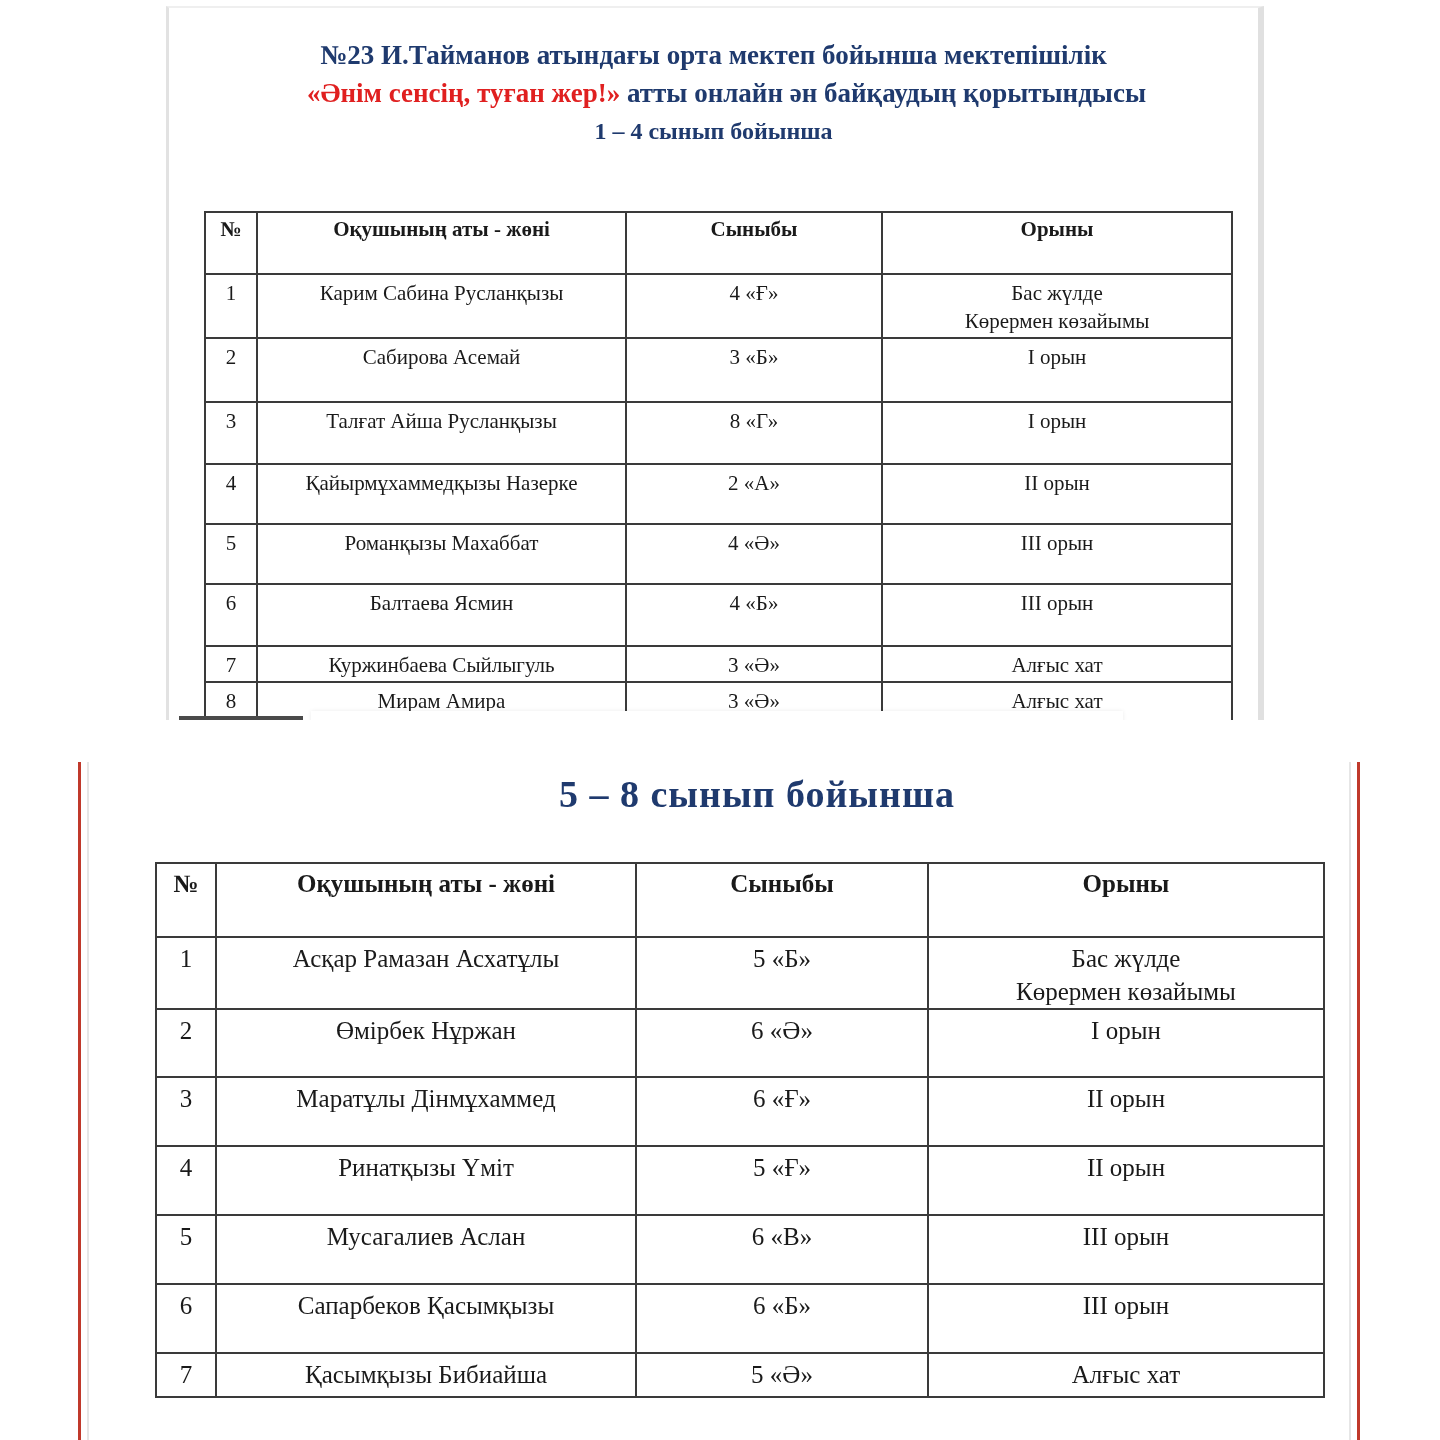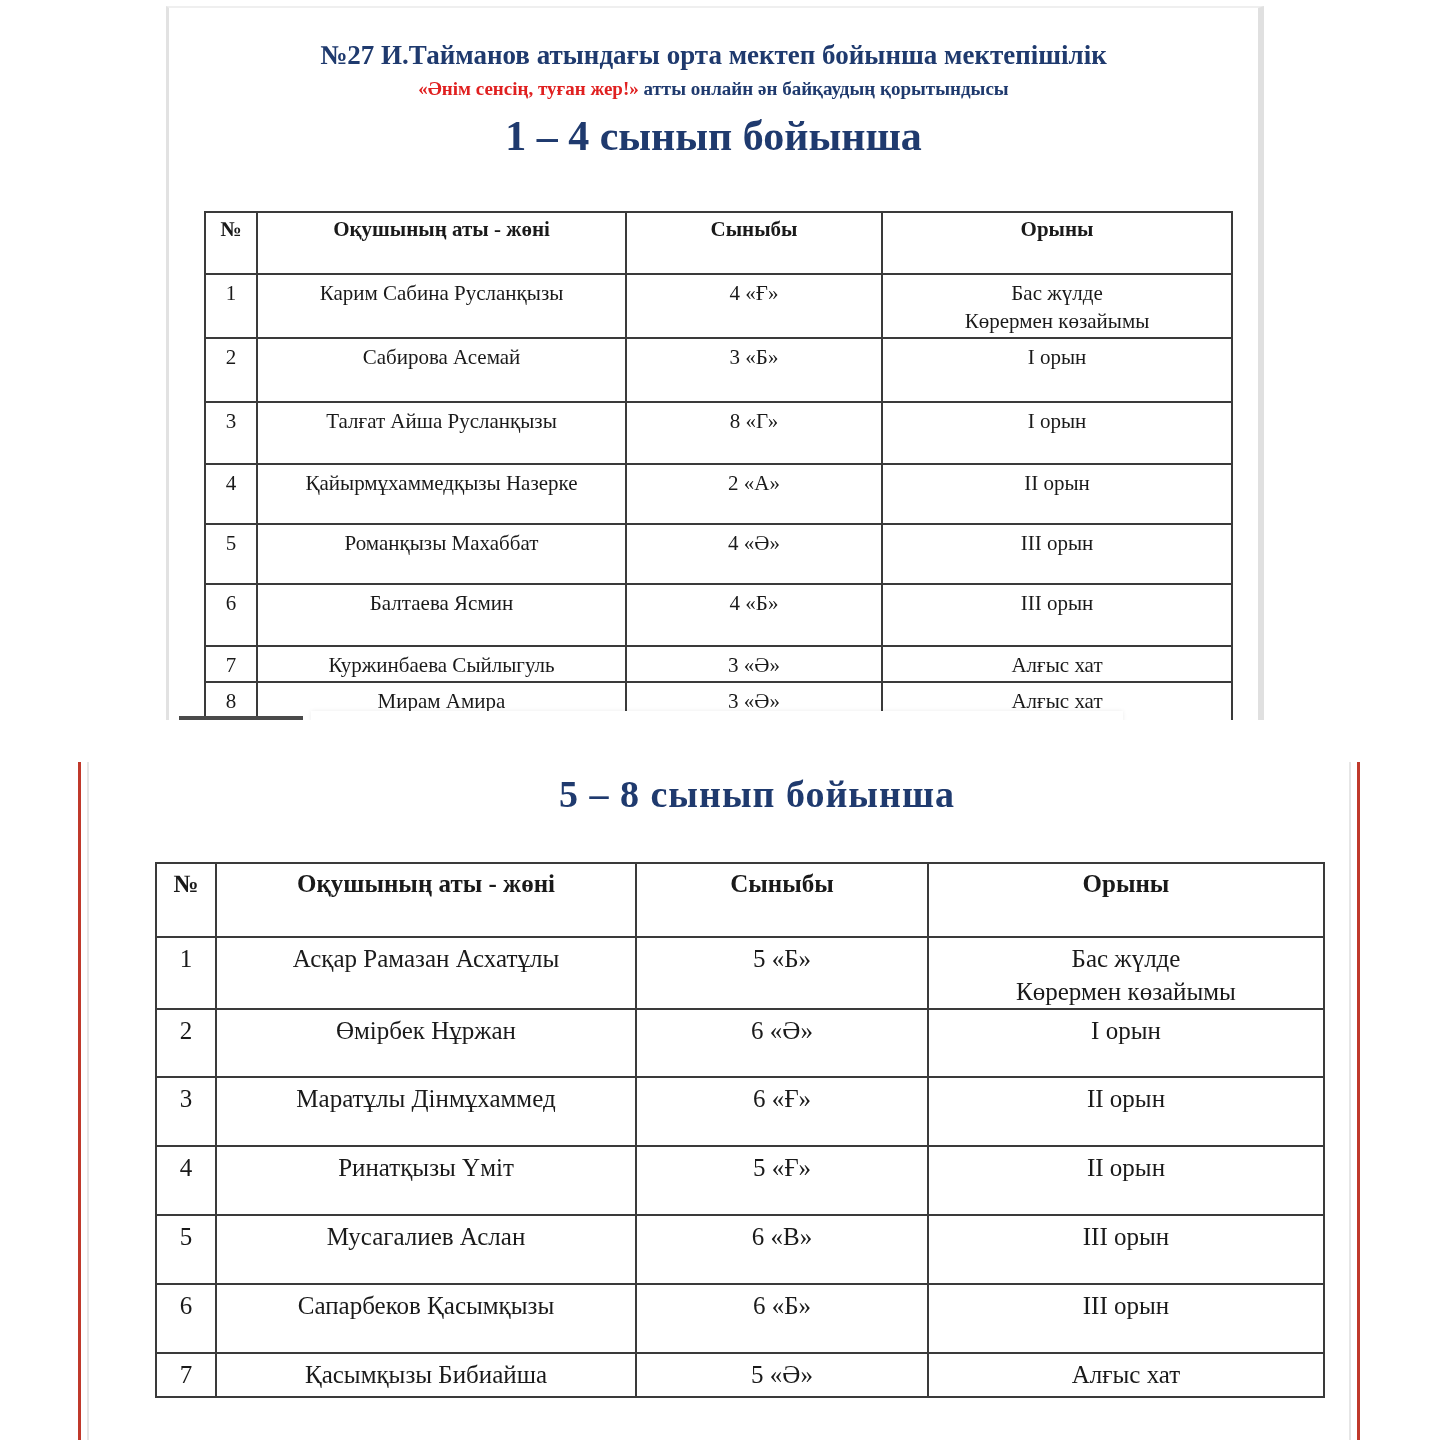--- a/index.html
+++ b/index.html
@@ -7,43 +7,43 @@
 
     .sheet1 { position: absolute; left: 166px; top: 6px; width: 1098px; height: 714px; background: #fff;
       border-left: 3px solid #e2e2e2; border-right: 6px solid #e0e0e0; border-top: 2px solid #efefef; box-sizing: border-box; overflow: hidden; }
     .sheet2 { position: absolute; left: 78px; top: 762px; width: 1282px; height: 690px; background: #fff;
       border-left: 3px solid #c0392b; border-right: 3px solid #c0392b; box-sizing: border-box; overflow: hidden; }
     .sheet2 .inner-left { position: absolute; left: 6px; top: 0; bottom: 0; width: 2px; background: #e6e6e6; }
     .sheet2 .inner-right { position: absolute; right: 6px; top: 0; bottom: 0; width: 2px; background: #e6e6e6; }
 
     .title { position: absolute; left: 0; width: 100%; text-align: center; font-weight: bold; color: #1f3a6e; white-space: nowrap; }
     .t1 { top: 32px; font-size: 27px; }
-    .t2 { top: 70px; font-size: 19px; }
+    .t2 { top: 70px; font-size: 27px; padding-left: 13px; }
     .t2 .red { color: #e02020; }
-    .t3 { top: 104px; font-size: 42px; }
+    .t3 { top: 110px; font-size: 24px; }
     .t4 { top: 10px; font-size: 38px; letter-spacing: 1px; margin-left: 38px; }
 
     table { position: absolute; border-collapse: collapse; table-layout: fixed; }
     td, th { border: 2px solid #3a3a3a; vertical-align: top; text-align: center; padding: 0; }
     th { font-weight: bold; }
     .tbl1 { left: 35px; top: 203px; width: 1027px; font-size: 21px; }
     .tbl1 th { height: 56px; padding-top: 4px; }
     .tbl1 td { padding-top: 4px; line-height: 28px; }
     .tbl2 { left: 74px; top: 100px; width: 1168px; font-size: 25px; }
     .tbl2 th { height: 66px; padding-top: 6px; }
     .tbl2 td { padding-top: 4px; line-height: 33px; }
 
     .cover { position: absolute; background: #fff; box-shadow: 0 0 4px rgba(0,0,0,0.08); }
     .bar { position: absolute; background: #4a4a4a; }
   </style>
 </head>
 <body>
 
 <div class="sheet1">
-  <div class="title t1">№27 И.Тайманов атындағы орта мектеп бойынша  мектепішілік</div>
+  <div class="title t1">№23 И.Тайманов атындағы орта мектеп бойынша  мектепішілік</div>
   <div class="title t2">
     <span class="red">«Әнім сенсің, туған жер!»</span><span>  атты  онлайн ән байқаудың қорытындысы</span>
   </div>
   <div class="title t3">1 – 4 сынып бойынша</div>
 
   <table class="tbl1">
     <colgroup>
         <col style="width:52px">
         <col style="width:369px">
         <col style="width:256px">

